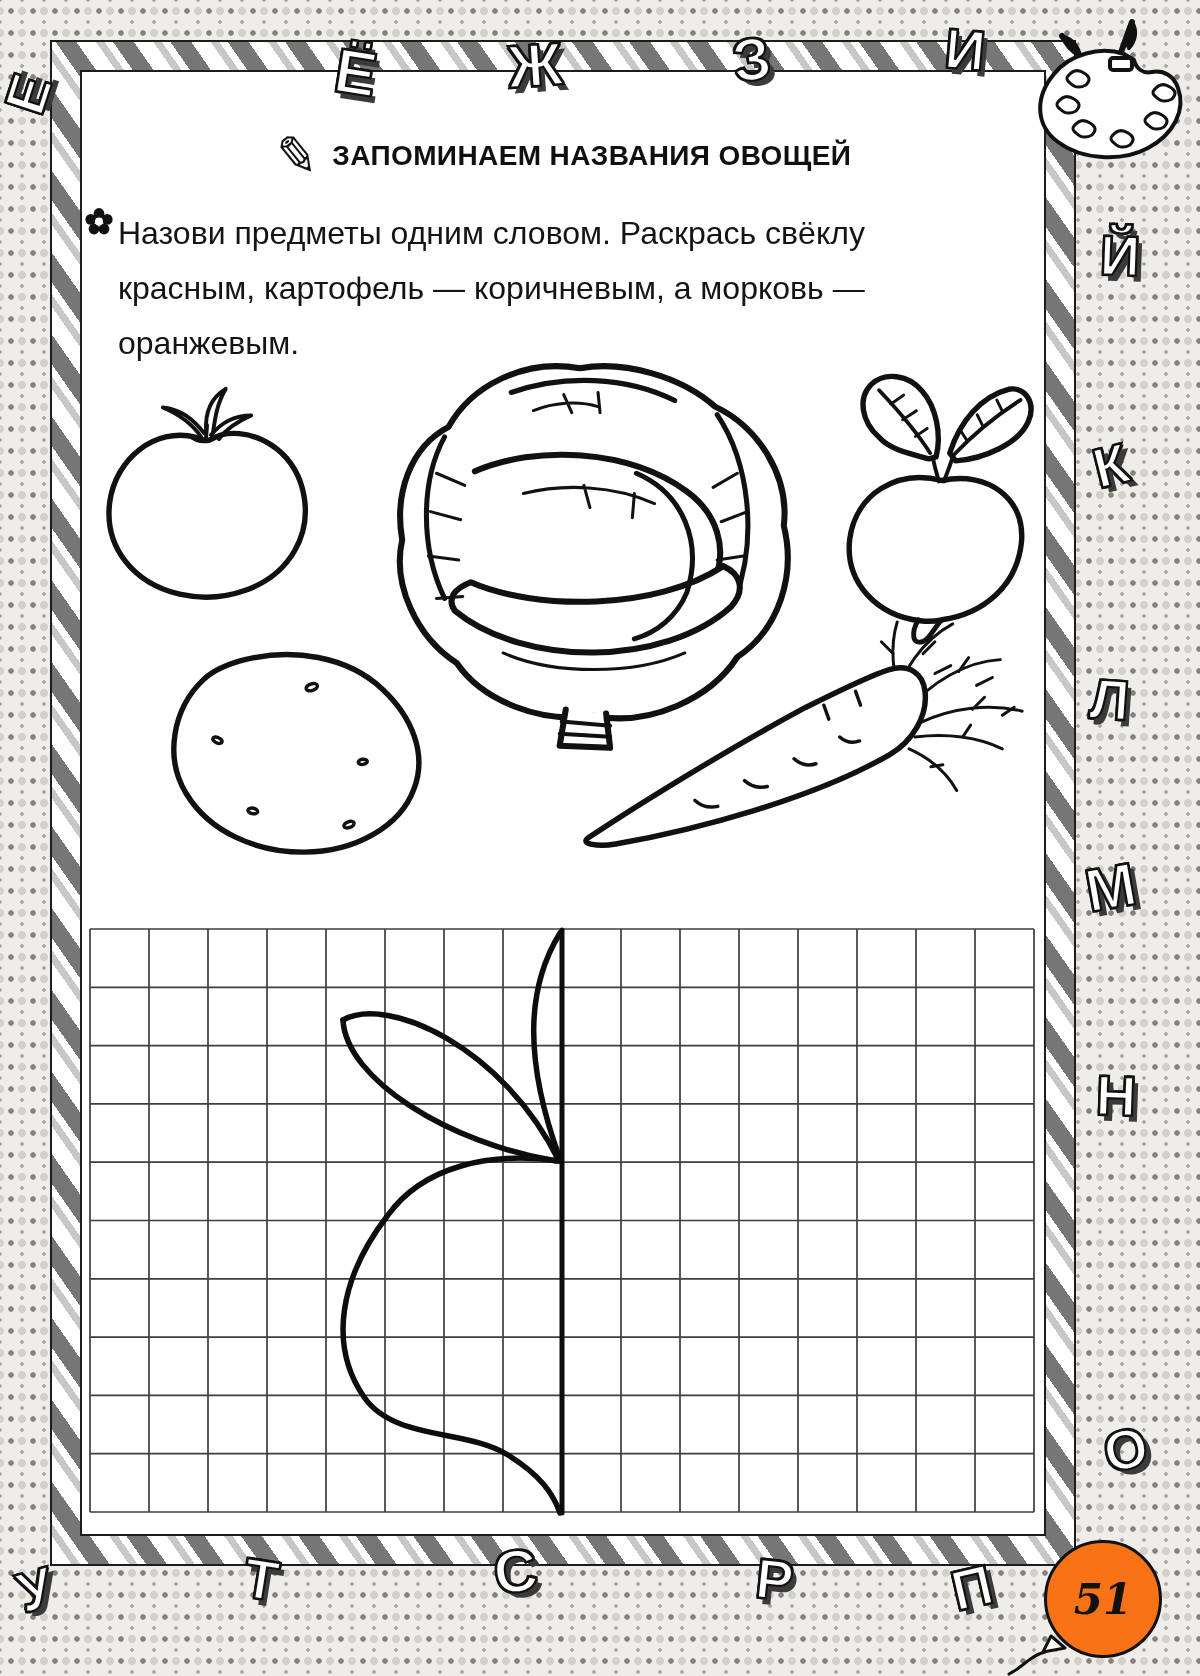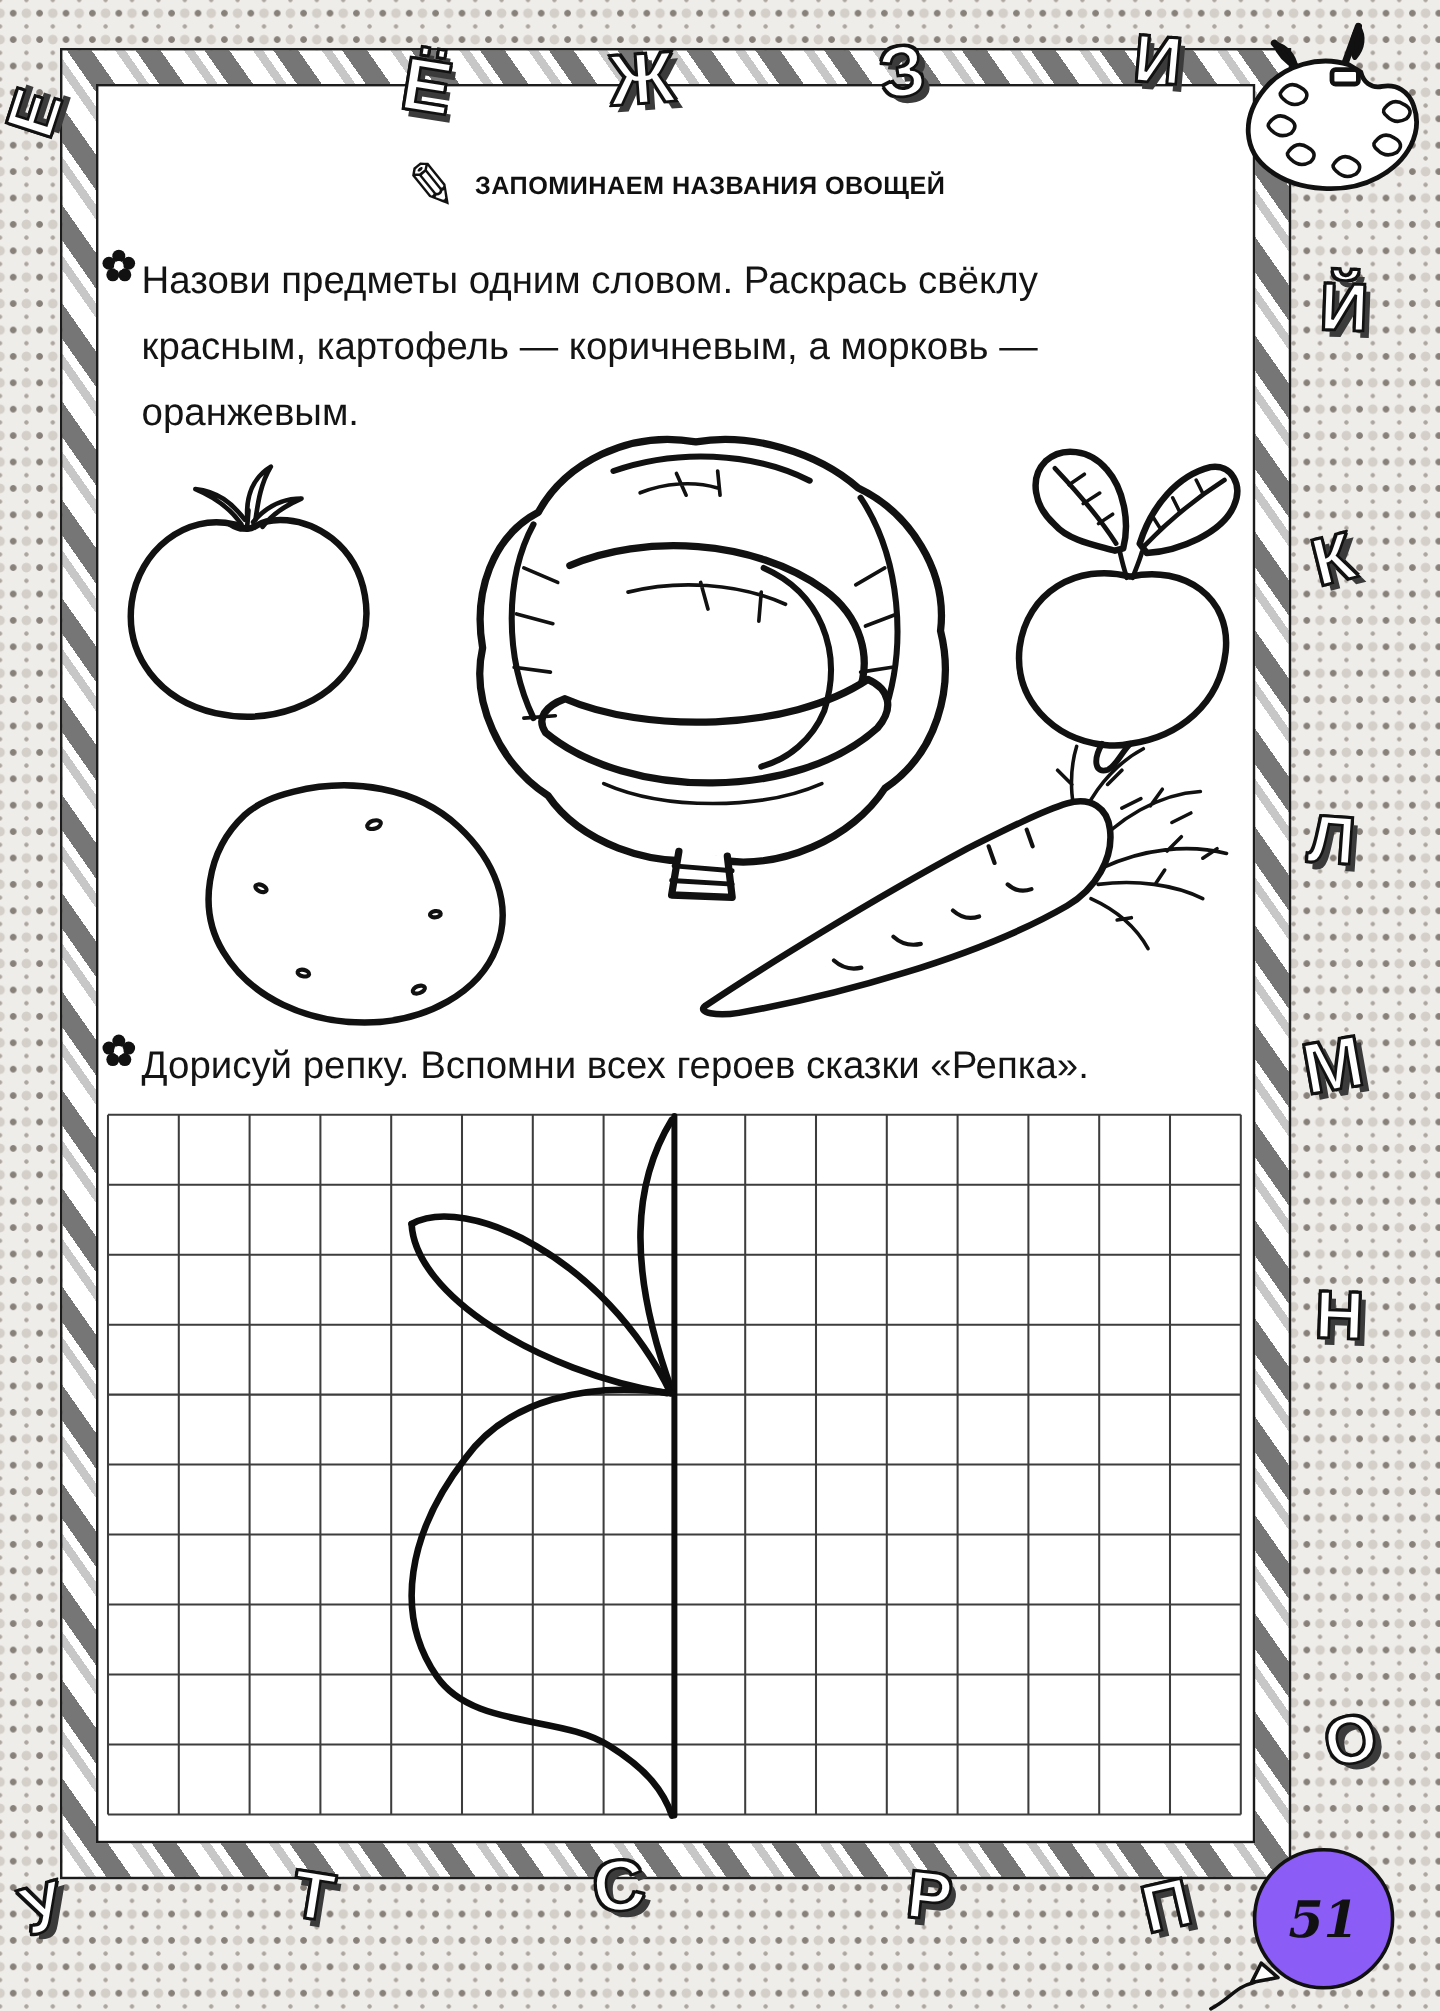--- a/index.html
+++ b/index.html
@@ -43,38 +43,38 @@
   .lt-b0 {left:18px;  top:1562px; transform:rotate(-16deg);}
   .lt-b1 {left:244px; top:1552px; transform:rotate(9deg);}
   .lt-b2 {left:494px; top:1542px; transform:rotate(-7deg);font-size:60px;}
   .lt-b3 {left:756px; top:1552px; transform:rotate(6deg);}
   .lt-b4 {left:952px; top:1560px; transform:rotate(-13deg);}
 
   
   .title-row{position:absolute;left:0;top:58px;width:100%;display:flex;
     justify-content:center;align-items:center;gap:14px;}
   .pencil{font-size:52px;line-height:1;color:#111;transform:rotate(6deg);}
-  .title{margin:0;font-size:21px;font-weight:bold;color:#101010;letter-spacing:.4px;}
+  .title{margin:0;font-size:28px;font-weight:bold;color:#101010;letter-spacing:.4px;}
 
   
   .task{position:absolute;left:0;padding-left:36px;}
   .task .bullet{position:absolute;left:2px;top:7px;}
   .task-line{font-size:32px;line-height:43px;color:#141414;white-space:nowrap;margin-top:12px;}
   .task1{top:128px;}
   .task2{top:782px;}
 
   
   .veg{position:absolute;}
   svg.lineart path, svg.lineart ellipse, svg.lineart line, svg.lineart circle
     {vector-effect:none;}
   .grid-wrap{position:absolute;left:6px;top:855px;}
 
   
   .balloon{position:absolute;left:1044px;top:1540px;width:112px;height:112px;z-index:40;
-    background:#8b5cf6;border:3.5px solid #111;border-radius:50%;
+    background:#f97316;border:3.5px solid #111;border-radius:50%;
     display:flex;align-items:center;justify-content:center;}
   .balloon span{font-family:"DejaVu Serif",serif;font-style:italic;font-weight:bold;
     font-size:42px;color:#111;}
   .balloon-extras{position:absolute;left:985px;top:1622px;z-index:39;}
 
   .palette{position:absolute;left:1028px;top:14px;z-index:35;}
 </style>
 </head>
 <body>
 
@@ -212,33 +212,20 @@
       </g>
       <g fill="#fff" stroke="#111" stroke-width="5.5" stroke-linecap="round" stroke-linejoin="round">
         <path d="M14,230 C62,198 152,142 234,98 C266,82 298,66 318,60 C338,54 352,64 354,82 C357,106 342,132 318,146 C242,190 122,222 42,236 C24,239 6,236 14,230 Z"></path>
       </g>
       <g fill="none" stroke="#111" stroke-width="3.5" stroke-linecap="round">
         <path d="M122,192 q10,9 23,6 M172,172 q10,9 23,6 M222,150 q10,9 22,5 M268,128 q9,8 20,4"></path>
         <path d="M252,96 l5,14 M284,82 l5,14"></path>
       </g>
     </svg>
 
-    <div class="task task2">
-      <svg class="bullet" width="30" height="30" viewBox="0 0 30 30">
-        <g fill="#111">
-          <circle cx="15" cy="6.5" r="5.4"></circle>
-            <circle cx="23.2" cy="12.4" r="5.4"></circle>
-          <circle cx="20" cy="22" r="5.4"></circle>
-            <circle cx="10" cy="22" r="5.4"></circle>
-          <circle cx="6.8" cy="12.4" r="5.4"></circle>
-        </g>
-        <circle cx="15" cy="14.6" r="4" fill="#fff"></circle>
-      </svg>
-      <div class="task-line">Дорисуй репку. Вспомни всех героев сказки «Репка».</div>
-    </div>
 
     <div class="grid-wrap">
       <svg width="948" height="589" viewBox="0 0 948 589">
         <g id="gridlines" stroke="#3d3d3d" stroke-width="1.7">
             <line x1="2" y1="2" x2="2" y2="585"></line>
             <line x1="61" y1="2" x2="61" y2="585"></line>
             <line x1="120" y1="2" x2="120" y2="585"></line>
             <line x1="179" y1="2" x2="179" y2="585"></line>
             <line x1="238" y1="2" x2="238" y2="585"></line>
             <line x1="297" y1="2" x2="297" y2="585"></line>

